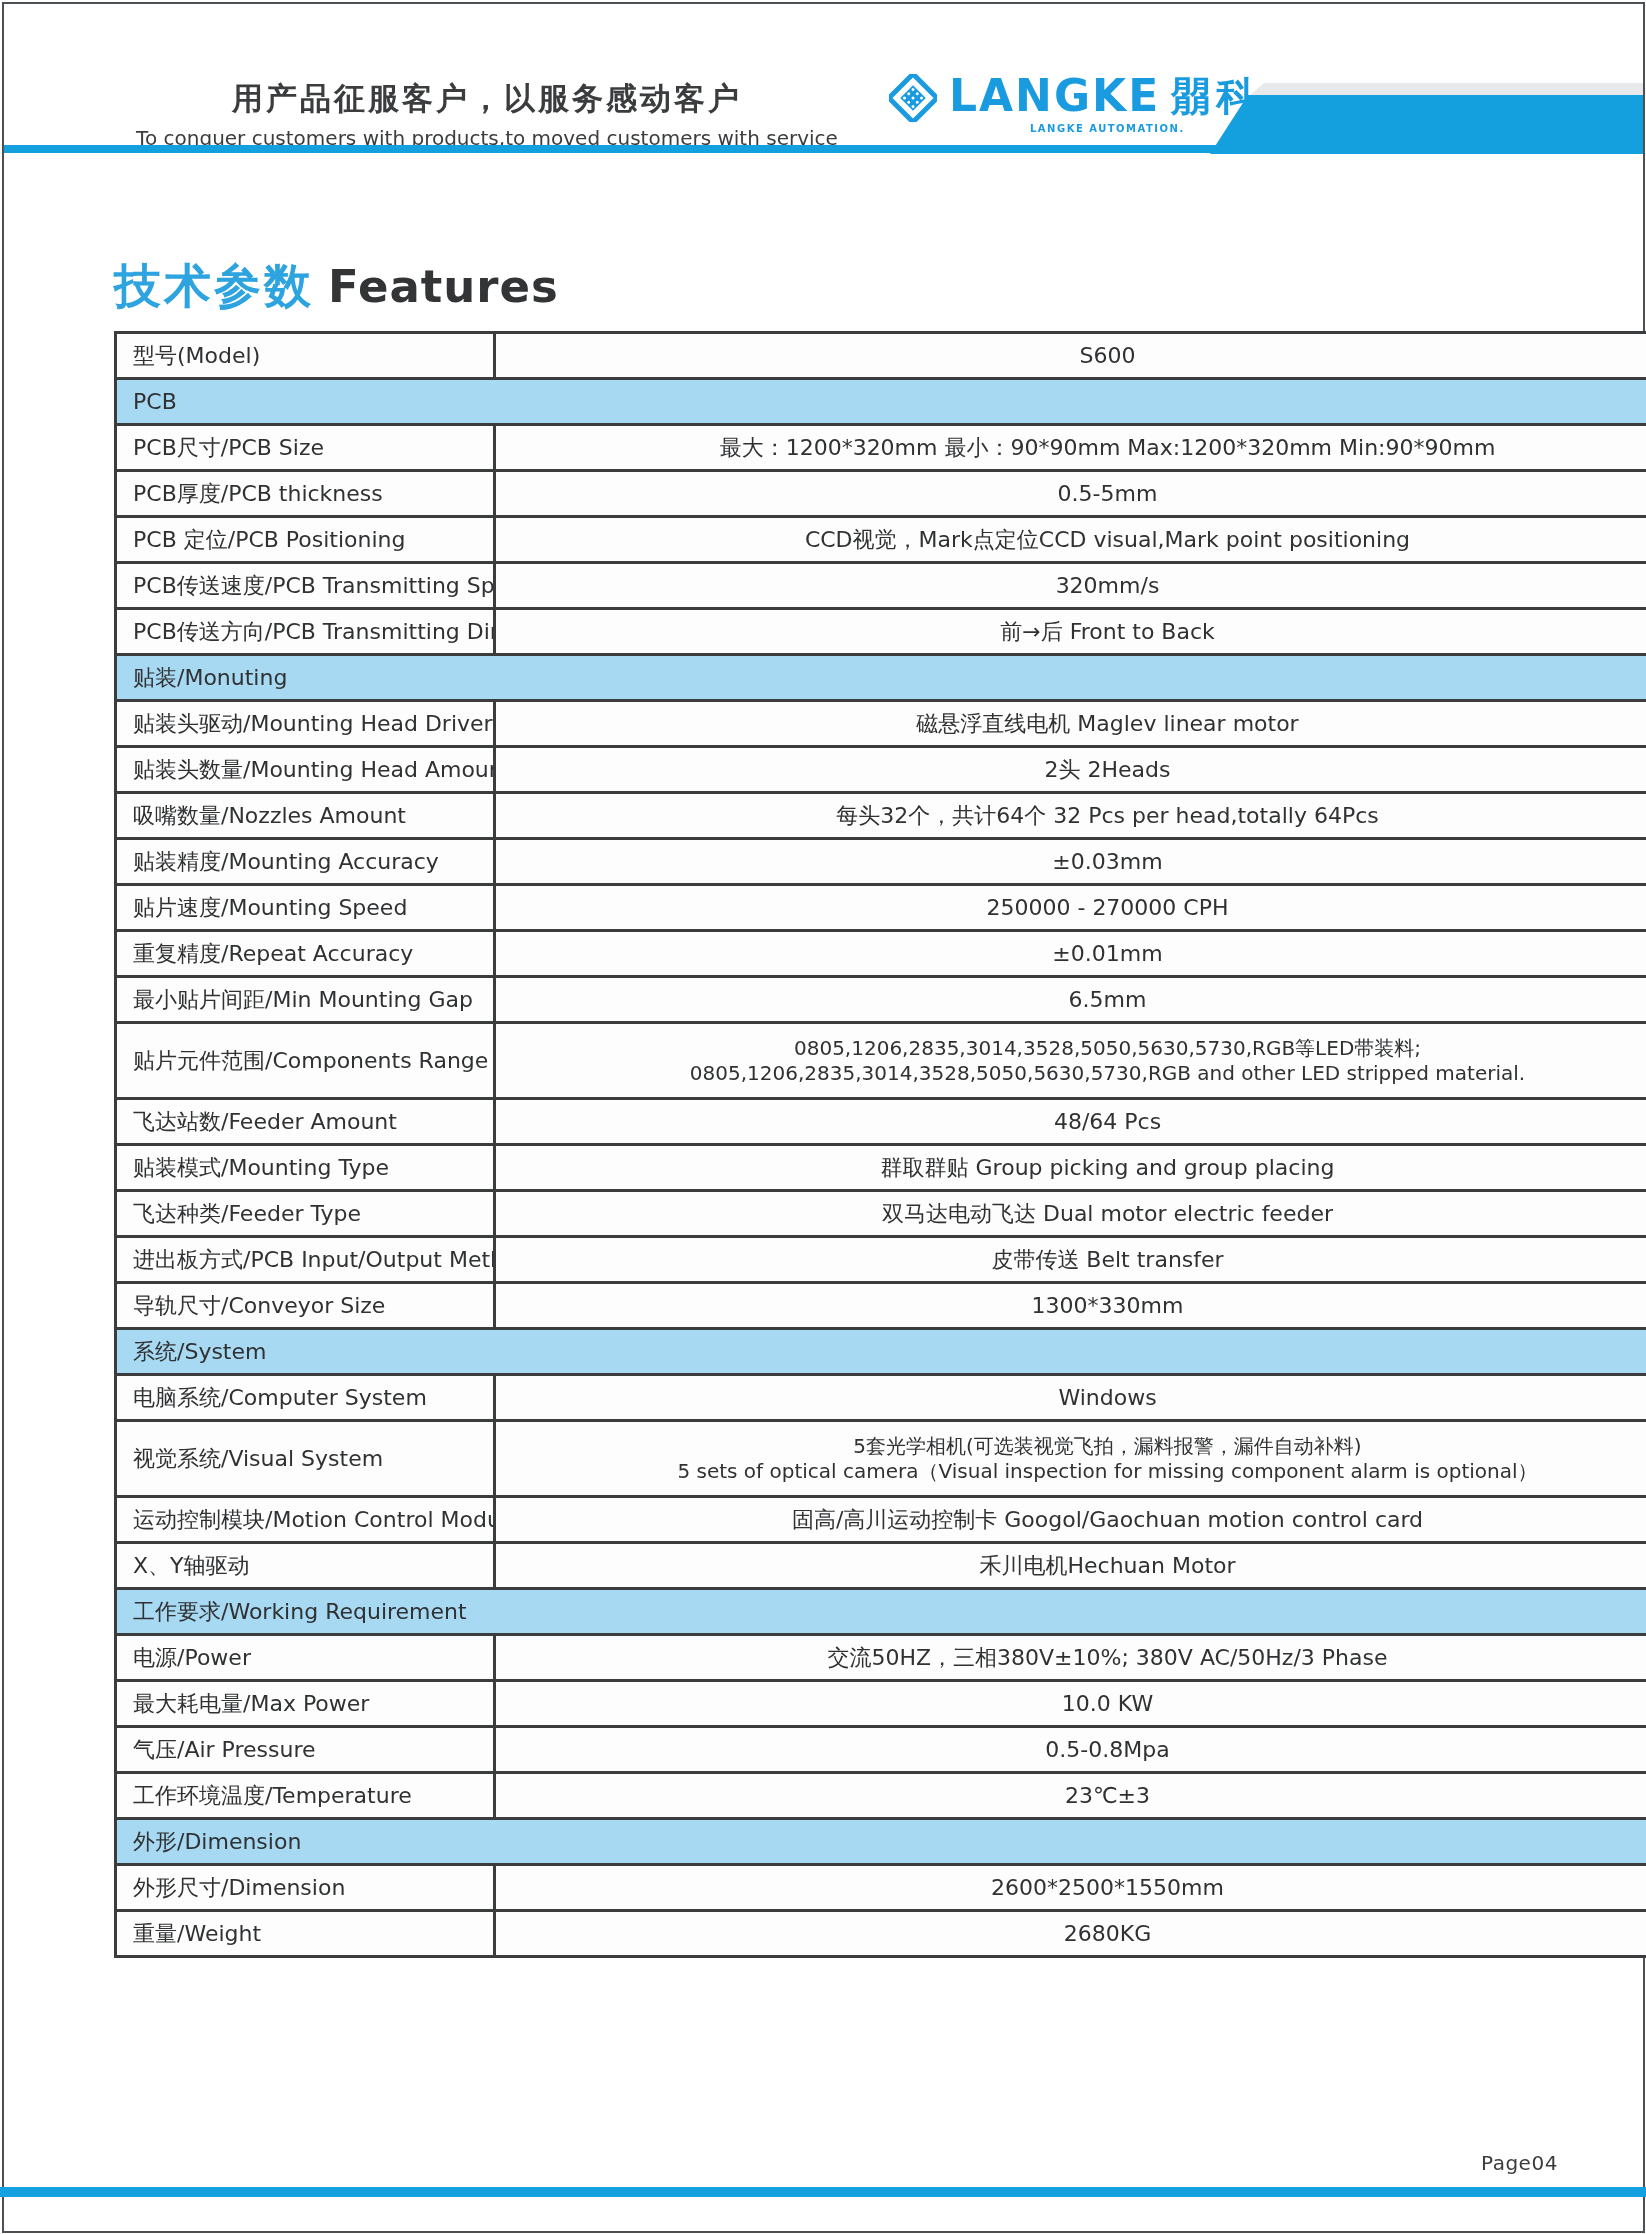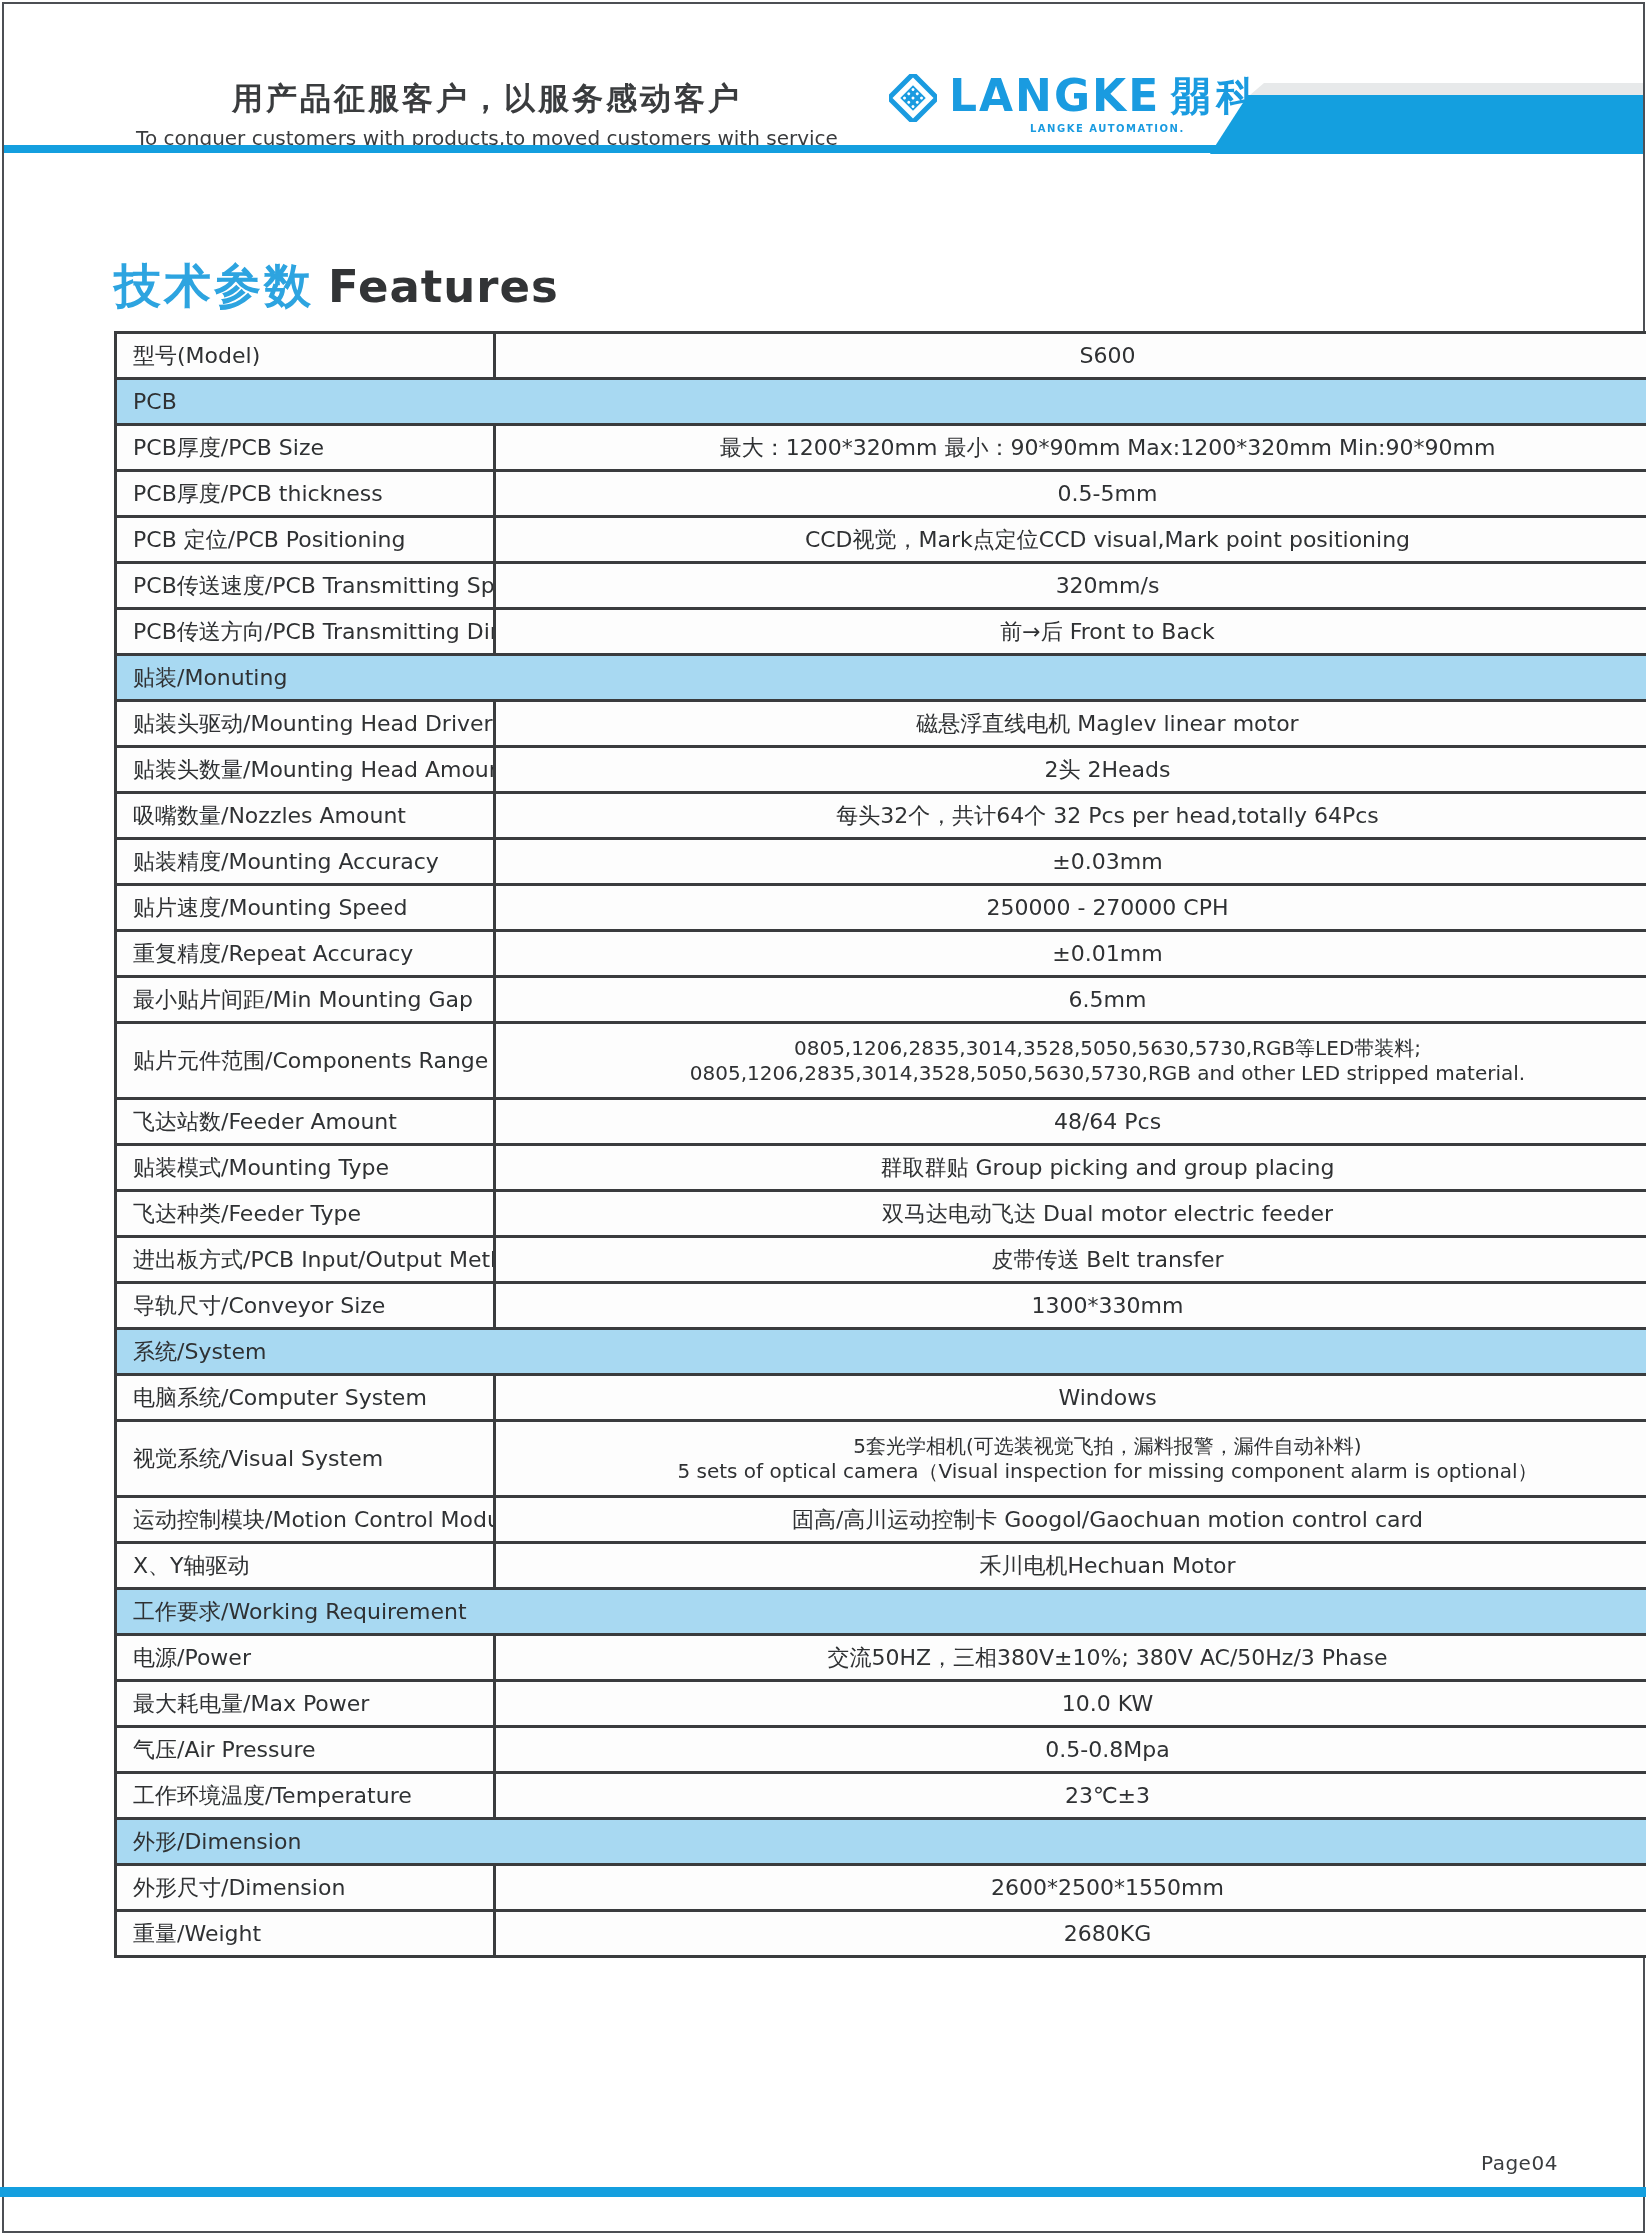--- a/index.html
+++ b/index.html
@@ -157,21 +157,21 @@
     </colgroup>
   <tbody id="spec-table-body">
       <tr>
     <td class="label">型号(Model)</td>
     <td class="value">S600</td>
   </tr>
       <tr>
     <td class="section" colspan="2">PCB</td>
   </tr>
       <tr>
-    <td class="label">PCB厚度/PCB Size</td>
+    <td class="label">PCB尺寸/PCB Size</td>
     <td class="value">最大：1200*320mm 最小：90*90mm  Max:1200*320mm Min:90*90mm</td>
   </tr>
       <tr>
     <td class="label">PCB厚度/PCB thickness</td>
     <td class="value">0.5-5mm</td>
   </tr>
       <tr>
     <td class="label">PCB 定位/PCB Positioning</td>
     <td class="value">CCD视觉，Mark点定位CCD visual,Mark point positioning</td>
   </tr>

